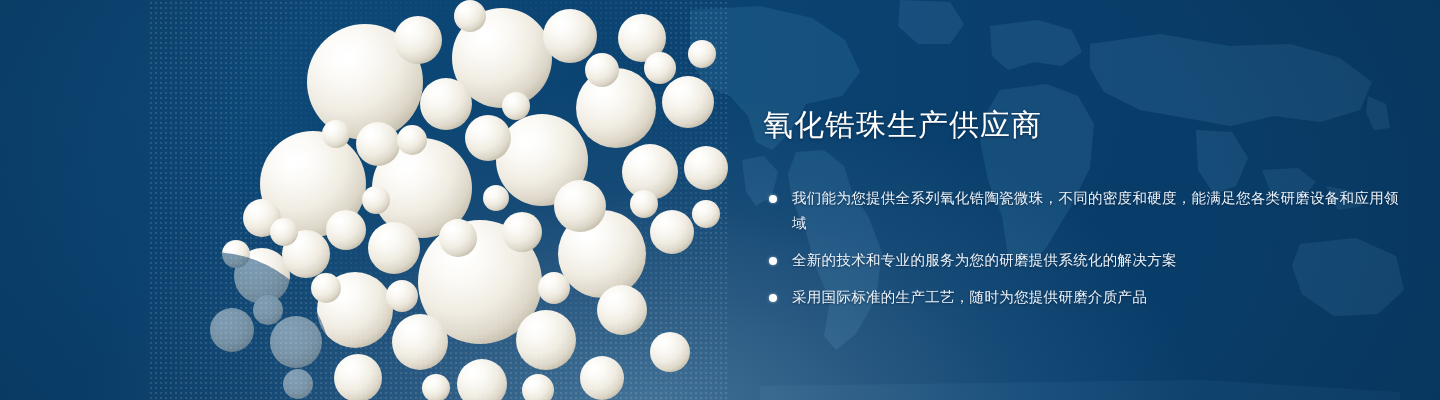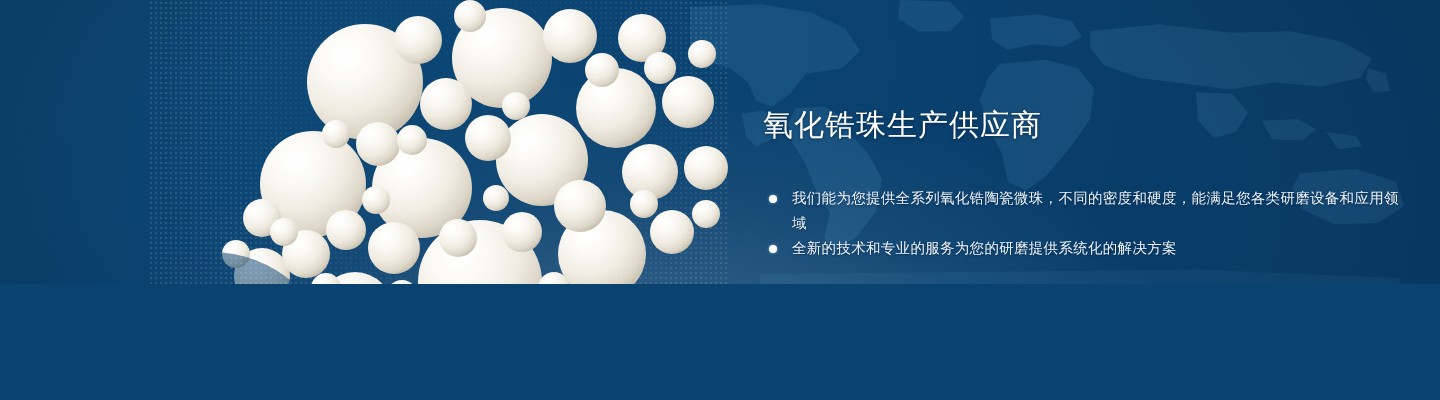--- a/index.html
+++ b/index.html
@@ -5,21 +5,21 @@
   * { margin:0; padding:0; box-sizing:border-box; }
   html,body { width:1440px; height:400px; overflow:hidden; }
   body {
     font-family:"Liberation Sans","DejaVu Sans",sans-serif;
     background:#0a4270;
   }
 
   #banner {
     position:relative;
     width:1440px;
-    height:284px;
+    height:400px;
     overflow:hidden;
     background:#0f766e;
   }
 
   
   .bg-base {
     position:absolute; inset:0;
     background:
       radial-gradient(ellipse 700px 420px at 640px 420px, #46759a 0%, #2d5c84 28%, #154a76 55%, rgba(10,66,112,0) 80%),
       radial-gradient(ellipse 900px 600px at 250px 60px, #0d4876 0%, #0a4270 60%, #093d69 100%),
@@ -79,21 +79,21 @@
   .bullet {
     position:relative;
     padding-left:29px;
     color:#eef4fa;
     font-size:14.5px;
     line-height:25px;
     letter-spacing:.3px;
     text-shadow:0 1px 2px rgba(0,18,40,.5);
     margin-top:42px;
   }
-  .bullet + .bullet { margin-top:0; }
+  .bullet + .bullet { margin-top:12px; }
   .dot {
     position:absolute;
     left:6px; top:9px;
     width:8px; height:8px;
     border-radius:50%;
     background:#ffffff;
     box-shadow:0 0 3px rgba(255,255,255,.5);
   }
 </style>
 </head>
@@ -402,17 +402,21 @@
       <div class="bullet">
         <span class="dot"></span>
         <span>我们能为您提供全系列氧化锆陶瓷微珠，不同的密度和硬度，能满足您各类研磨设备和应用领域</span>
       </div>
 
       <div class="bullet">
         <span class="dot"></span>
         <span>全新的技术和专业的服务为您的研磨提供系统化的解决方案</span>
       </div>
 
+      <div class="bullet">
+        <span class="dot"></span>
+        <span>采用国际标准的生产工艺，随时为您提供研磨介质产品</span>
+      </div>
 
     </div>
   </div>
 
 </div>
 
 </body></html>

